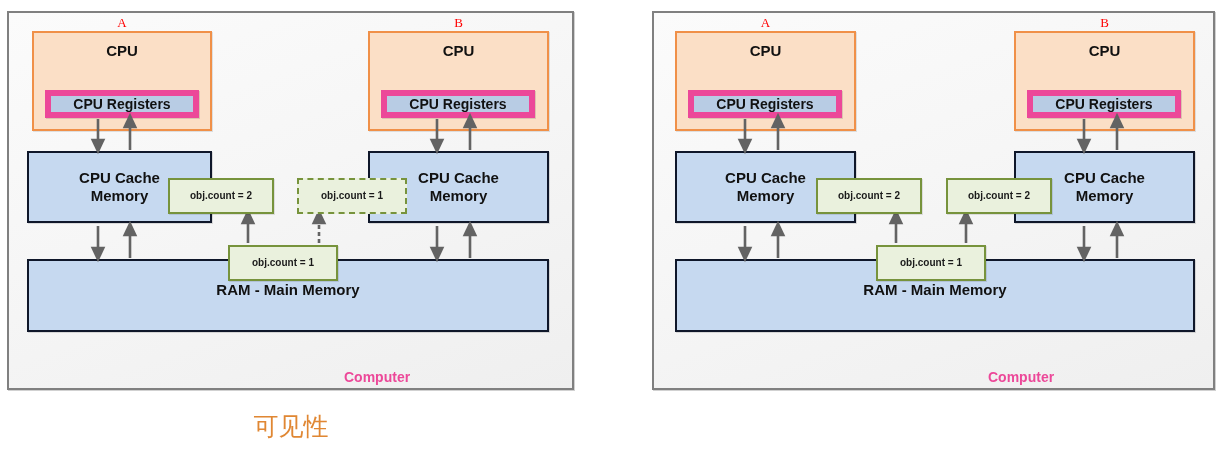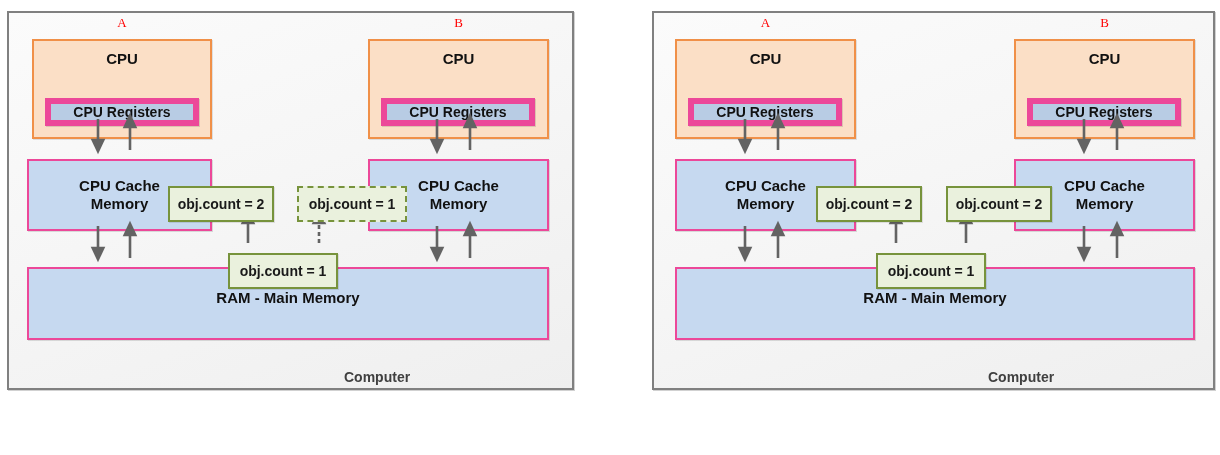--- a/index.html
+++ b/index.html
@@ -38,21 +38,20 @@
     position: absolute;
     box-sizing: border-box;
     display: flex;
     align-items: center;
     justify-content: center;
     text-align: center;
     font-weight: bold;
     color: #111111;
     line-height: 1.18;
     white-space: pre-line;
-    margin-top: 8px;
   }
 
   
   .cpu-box {
     border: 2px solid #f09048;
     background: #fbdfc6;
     font-size: 15px;
     align-items: flex-start;
     padding-top: 9px;
     box-shadow: 1px 1px 0 rgba(0,0,0,0.10);
@@ -61,35 +60,35 @@
   
   .reg-box {
     border: 6px solid #ec4899;
     background: #b8cce4;
     font-size: 14px;
     box-shadow: 1px 1px 0 rgba(0,0,0,0.12);
   }
 
   
   .blue-box {
-    border: 2px solid #ec4899;
+    border: 2px solid #0f172a;
     background: #c6d9f0;
     font-size: 15px;
     box-shadow: 1px 1px 0 rgba(0,0,0,0.12);
   }
   .ram-box {
     align-items: flex-start;
     padding-top: 20px;
   }
 
   
   .green-box {
     border: 2px solid #77933c;
     background: #eaf1dd;
-    font-size: 14px;
+    font-size: 10px;
     font-weight: bold;
     color: #1a1a1a;
     z-index: 6;
     box-shadow: 1px 1px 0 rgba(0,0,0,0.10);
   }
   .green-box.dashed {
     border-style: dashed;
     box-shadow: none;
   }
 
@@ -101,21 +100,21 @@
     font-family: "Liberation Serif", "DejaVu Serif", serif;
     text-align: center;
     line-height: 1;
   }
 
   
   .computer-label {
     position: absolute;
     font-size: 14px;
     font-weight: bold;
-    color: #404040;
+    color: #ec4899;
   }
 
   
   .caption {
     position: absolute;
     font-size: 25px;
     color: #e08733;
     font-family: "DejaVu Sans", "Liberation Sans", sans-serif;
     text-align: center;
     line-height: 1;
@@ -157,20 +156,21 @@
 Memory</div>
 
   <div class="box blue-box ram-box" style="left:27px; top:259px; width:522px; height:73px;">RAM - Main Memory</div>
 
   <div class="box green-box" style="left:168px; top:178px; width:106px; height:36px;">obj.count = 2</div>
   <div class="box green-box dashed" style="left:297px; top:178px; width:110px; height:36px;">obj.count = 1</div>
   <div class="box green-box" style="left:228px; top:245px; width:110px; height:36px;">obj.count = 1</div>
 
   <div class="computer-label" style="left:344px; top:369px;">Computer</div>
 
+  <div class="caption" style="left:181px; top:414px; width:220px;">可见性</div>
 
   <div class="panel panel-right"></div>
 
   <div class="cpu-id" style="left:675px; top:16px; width:181px;">A</div>
   <div class="cpu-id" style="left:1014px; top:16px; width:181px;">B</div>
 
   <div class="box cpu-box" style="left:675px; top:31px; width:181px; height:100px;">CPU</div>
   <div class="box reg-box" style="left:688px; top:90px; width:154px; height:28px;">CPU Registers</div>
 
   <div class="box cpu-box" style="left:1014px; top:31px; width:181px; height:100px;">CPU</div>

